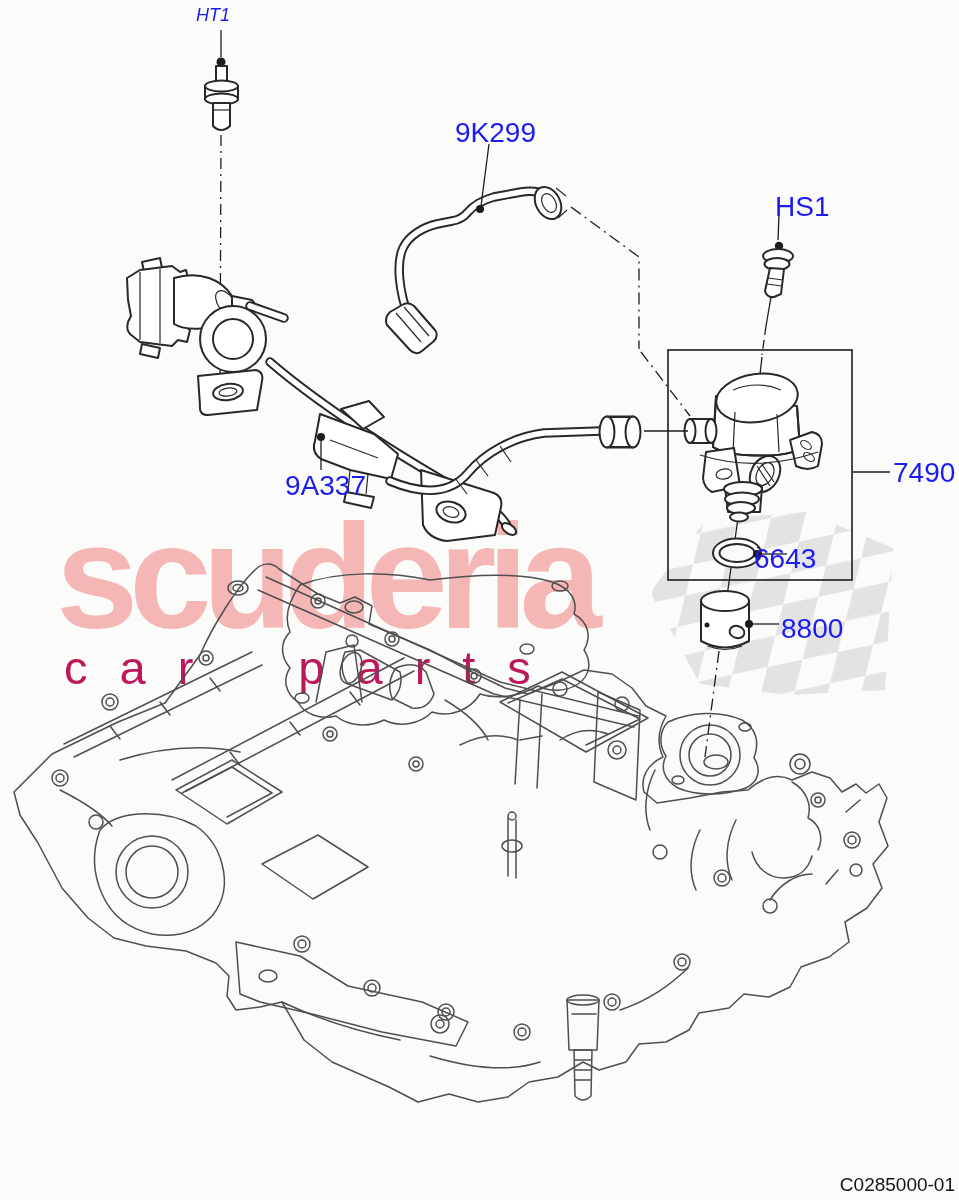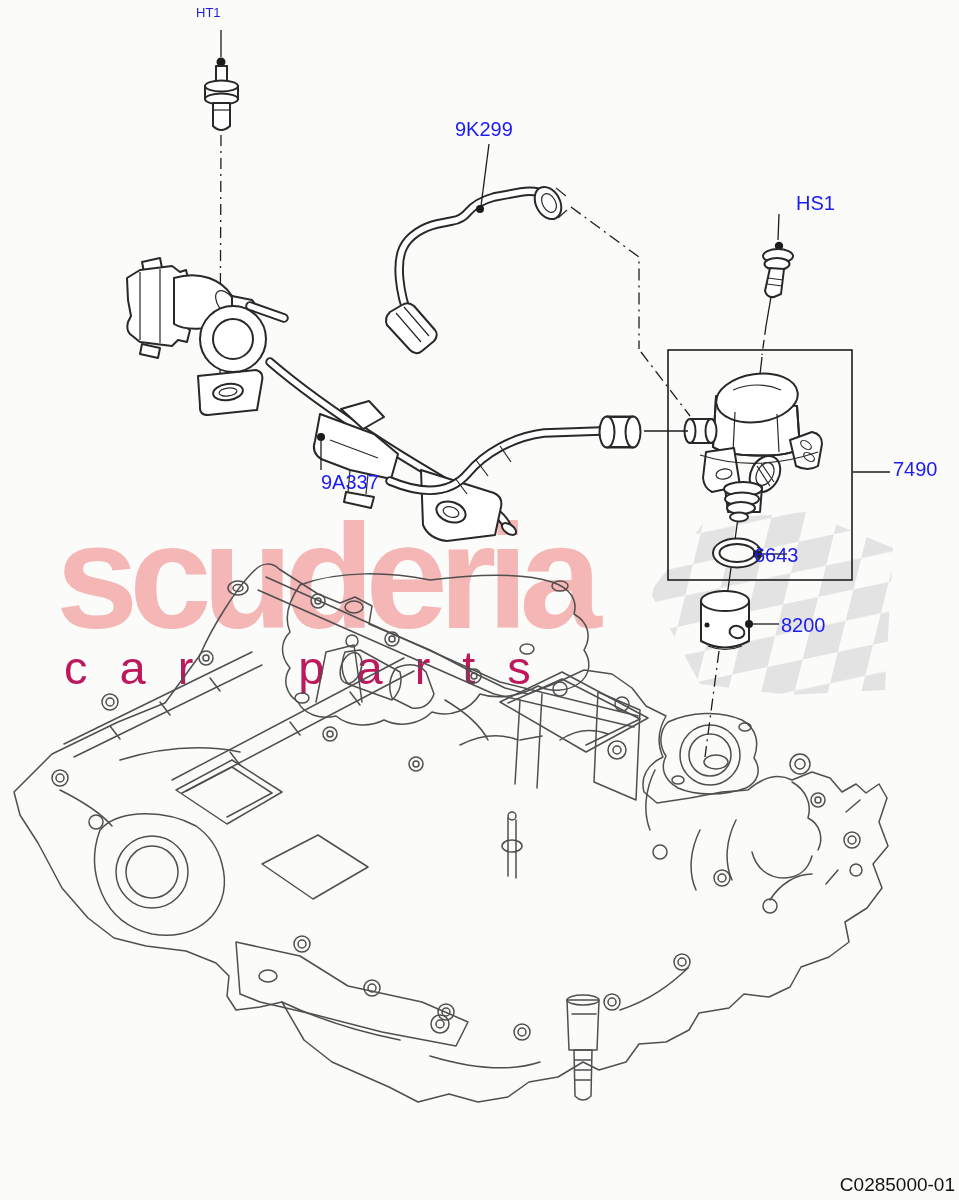--- a/index.html
+++ b/index.html
@@ -12,24 +12,24 @@
     font-size:148px;font-weight:bold;letter-spacing:-9px;
     color:#f5b6b6;white-space:nowrap;user-select:none;
   }
   .wm-sub{
     position:absolute;left:64px;top:640px;
     font-size:47px;font-weight:normal;letter-spacing:32px;word-spacing:28px;
     color:#be185d;white-space:nowrap;user-select:none;
   }
   svg.diagram{position:absolute;left:0;top:0;}
   .plabel{
-    position:absolute;color:#1b1bf2;font-size:20px;line-height:1.1;
+    position:absolute;color:#1b1bf2;font-size:28px;line-height:1.1;
     white-space:nowrap;cursor:pointer;
   }
-  .plabel.small{font-size:13px;}
+  .plabel.small{font-size:18px;font-style:italic;}
   .code{
     position:absolute;right:4px;top:1174px;font-size:19px;color:#141414;
   }
   
   .eng{stroke:#4f4f4f;stroke-width:1.5;fill:none;stroke-linejoin:round;stroke-linecap:round;}
   .prt{stroke:#282828;stroke-width:2;fill:none;stroke-linejoin:round;stroke-linecap:round;}
   .prtw{stroke:#282828;stroke-width:2;fill:#ffffff;stroke-linejoin:round;}
   .thin{stroke:#282828;stroke-width:1.2;fill:none;}
   .tube-o{stroke:#282828;stroke-width:9.5;fill:none;stroke-linecap:round;}
   .tube-i{stroke:#ffffff;stroke-width:5.6;fill:none;stroke-linecap:round;}
@@ -321,20 +321,20 @@
         <circle class="dot" cx="749" cy="624" r="4"></circle>
       <path class="lead" d="M853,472 L890,472"></path>
       <path class="lead" d="M644,431 L688,431"></path>
     </g>
 
     <rect x="668" y="350" width="184" height="230" fill="none" stroke="#1c1c1c" stroke-width="1.6"></rect>
   </svg>
 
   <div class="plabel small" style="left:196px;top:6px;">HT1</div>
   <div class="plabel" style="left:455px;top:118px;">9K299</div>
-  <div class="plabel" style="left:796px;top:192px;">HS1</div>
-  <div class="plabel" style="left:285px;top:471px;margin-left:36px;">9A337</div>
+  <div class="plabel" style="left:775px;top:192px;">HS1</div>
+  <div class="plabel" style="left:285px;top:471px;">9A337</div>
   <div class="plabel" style="left:893px;top:458px;">7490</div>
   <div class="plabel" style="left:754px;top:544px;">6643</div>
-  <div class="plabel" style="left:781px;top:614px;">8200</div>
+  <div class="plabel" style="left:781px;top:614px;">8800</div>
 
   <div class="code">C0285000-01</div>
 </div>
 
 </body></html>

